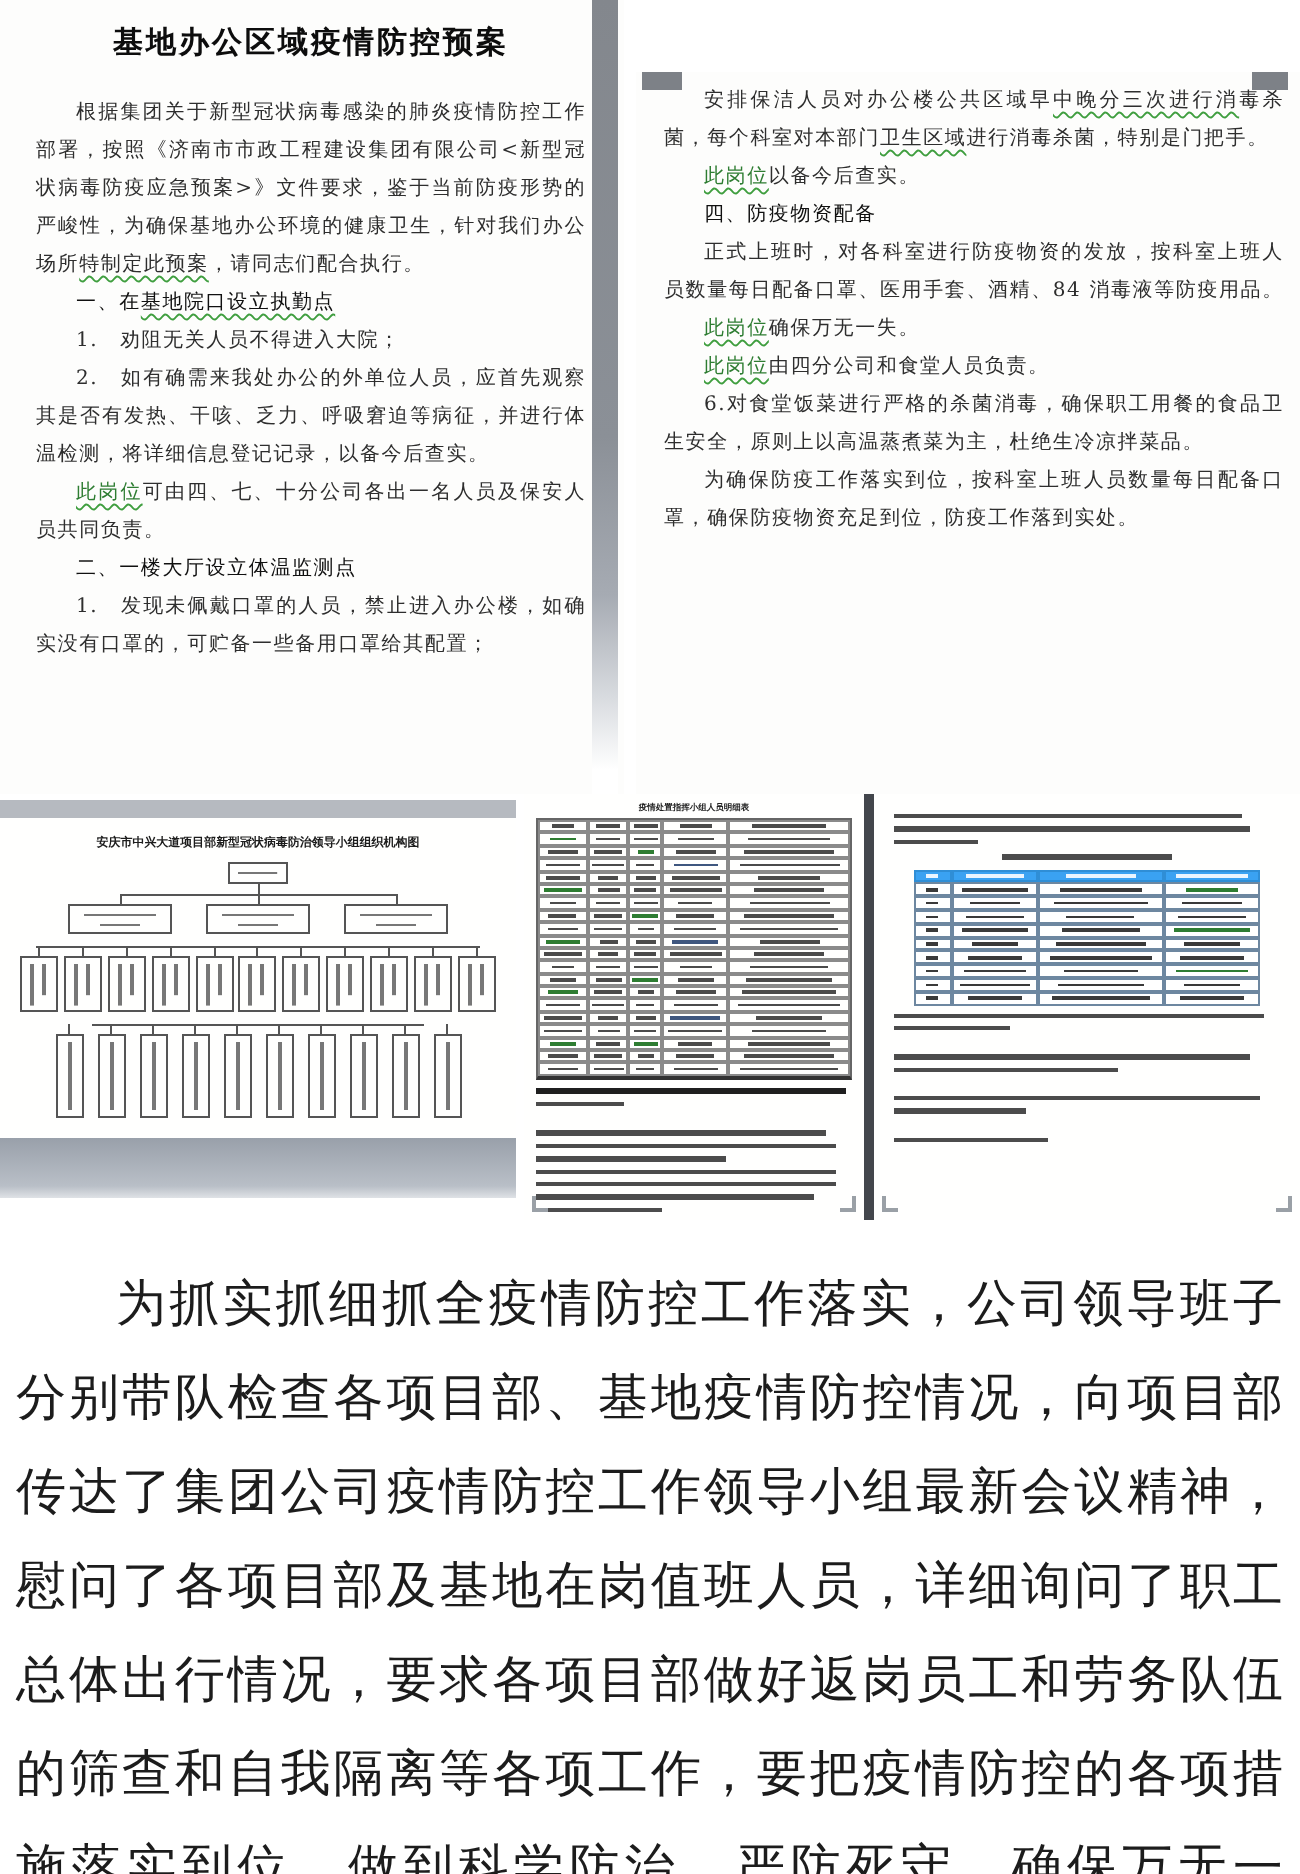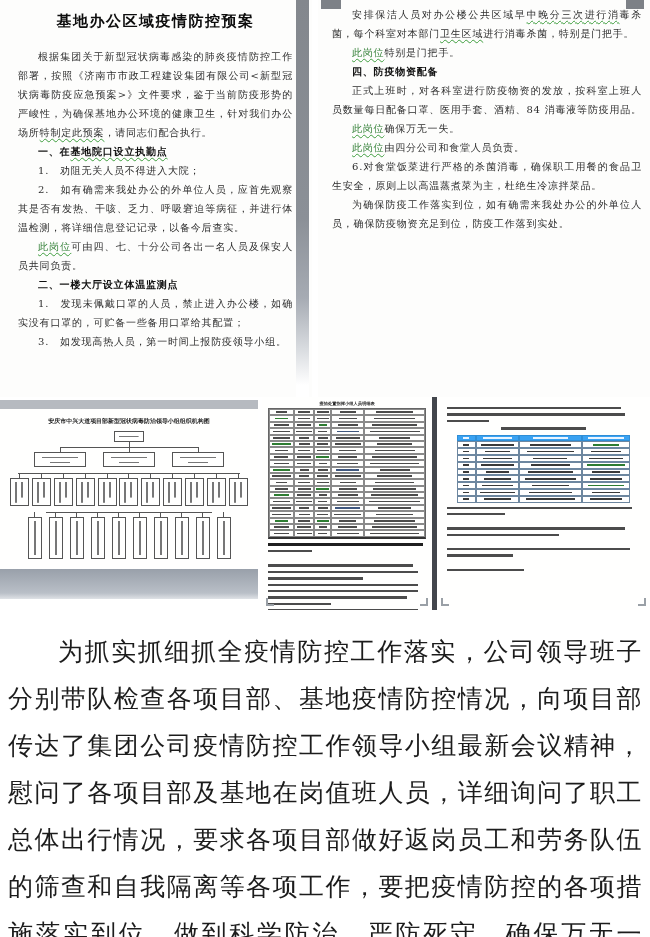--- a/index.html
+++ b/index.html
@@ -8,34 +8,34 @@
     position:relative; width:650px; height:937px; margin:0 auto;
     background:#ffffff; overflow:hidden;
     font-family:"DejaVu Sans", sans-serif;
   }
 
   
   .scans-row { display:flex; height:397px; background:#fff; }
   .scan { font-family:"DejaVu Serif", serif; font-size:10px; line-height:19px;
           letter-spacing:0.8px; color:#2e2e2e; text-align:justify; }
   .scan p { margin:0; text-indent:2em; }
-  .scan .hd { font-weight:bold; color:#101010; }
+  .scan .hd { font-weight:normal; color:#101010; }
   .scan .hd-plain { text-indent:2em; }
   .doc-title { font-size:15px; font-weight:bold; text-align:center; text-indent:0;
                letter-spacing:1.5px; color:#0d0d0d; margin:6px 0 16px; }
   .g { text-decoration:underline; text-decoration-style:wavy; text-decoration-color:#3f9e3f;
        text-decoration-thickness:1px; text-underline-offset:2px; }
   .note-lead { color:#2e7d32; text-decoration:underline wavy #3f9e3f 1px; text-underline-offset:2px; }
 
   .scan-left { width:312px; display:flex; background:#fdfdfc;justify-content:flex-end; }
   .scan-left .content { flex:1; padding:6px 3px 0 18px; overflow:hidden; }
   .edge-strip { width:13px; margin-right:3px;
     background:linear-gradient(180deg,#83878d 0%,#8b9097 55%,#a6abb3 75%,#d9dce0 88%,#ffffff 97%); }
   .scan-gap { width:6px; background:#fff; }
-  .scan-right { flex:1; position:relative; background:#fdfdfc; padding:5px 8px 0 14px; overflow:hidden; }
+  .scan-right { flex:1; position:relative; background:#fdfdfc; padding:5px 8px 0 14px; overflow:hidden;margin-top:36px; }
   .page-tab { position:absolute; top:0; height:9px; background:#7d8187; }
   .page-tab.tl { left:3px; width:20px; }
   .page-tab.tr { right:6px; width:18px; }
   .cmark { position:absolute; width:8px; height:8px; border-color:#9aa0a6; }
   .cmark.bl { border-left:2px solid #9aa0a6; border-bottom:2px solid #9aa0a6; left:4px; bottom:4px; }
   .cmark.br { border-right:2px solid #9aa0a6; border-bottom:2px solid #9aa0a6; right:4px; bottom:4px; }
 
   
   .thumbs-row { display:flex; height:213px; background:#ffffff; }
 
@@ -110,38 +110,37 @@
     <div class="scan scan-left">
       <div class="content">
         <div class="doc-title">基地办公区域疫情防控预案</div>
         <p><span>根据集团关于新型冠状病毒感染的肺炎疫情防控工作部署，按照《济南市市政工程建设集团有限公司&lt;新型冠状病毒防疫应急预案&gt;》文件要求，鉴于当前防疫形势的严峻性，为确保基地办公环境的健康卫生，针对我们办公场所</span><span class="g">特制定此预案</span><span>，请同志们配合执行。</span></p>
         <p class="hd hd-plain"><span>一、在</span><span class="g">基地院口设立执勤点</span></p>
         <p>1.　劝阻无关人员不得进入大院；</p>
         <p>2.　如有确需来我处办公的外单位人员，应首先观察其是否有发热、干咳、乏力、呼吸窘迫等病征，并进行体温检测，将详细信息登记记录，以备今后查实。</p>
         <p><span class="note-lead">此岗位</span><span>可由四、七、十分公司各出一名人员及保安人员共同负责。</span></p>
         <p class="hd hd-plain">二、一楼大厅设立体温监测点</p>
         <p>1.　发现未佩戴口罩的人员，禁止进入办公楼，如确实没有口罩的，可贮备一些备用口罩给其配置；</p>
-        <p>3.　如发现高热人员，第一时间上报防疫领导小组。</p>
       </div>
       <div class="edge-strip"></div>
     </div>
 
     <div class="scan-gap"></div>
 
     <div class="scan scan-right">
       <div class="page-tab tl"></div>
       <div class="page-tab tr"></div>
       <p><span>安排保洁人员对办公楼公共区域早</span><span class="g">中晚分三次进行消</span><span>毒杀菌，每个科室对本部门</span><span class="g">卫生区域</span><span>进行消毒杀菌，特别是门把手。</span></p>
-      <p><span class="note-lead">此岗位</span><span>特别是门把手。</span></p>
+      <p><span class="note-lead">此岗位</span><span>以备今后查实。</span></p>
       <p class="hd hd-plain">四、防疫物资配备</p>
       <p>正式上班时，对各科室进行防疫物资的发放，按科室上班人员数量每日配备口罩、医用手套、酒精、84 消毒液等防疫用品。</p>
       <p><span class="note-lead">此岗位</span><span>确保万无一失。</span></p>
       <p><span class="note-lead">此岗位</span><span>由四分公司和食堂人员负责。</span></p>
       <p>6.对食堂饭菜进行严格的杀菌消毒，确保职工用餐的食品卫生安全，原则上以高温蒸煮菜为主，杜绝生冷凉拌菜品。</p>
-      <p>为确保防疫工作落实到位，如有确需来我处办公的外单位人员，确保防疫物资充足到位，防疫工作落到实处。</p>
+      <p>为确保防疫工作落实到位，按科室上班人员数量每日配备口罩，确保防疫物资充足到位，防疫工作落到实处。</p>
     </div>
   </div>
 
   <div class="thumbs-row">
 
     <div class="thumb-org">
       <div class="band-top"></div>
       <div class="org-paper">
         <div class="oc-title">安庆市中兴大道项目部新型冠状病毒防治领导小组组织机构图</div>
         <div class="oc-top oc-box"></div>

